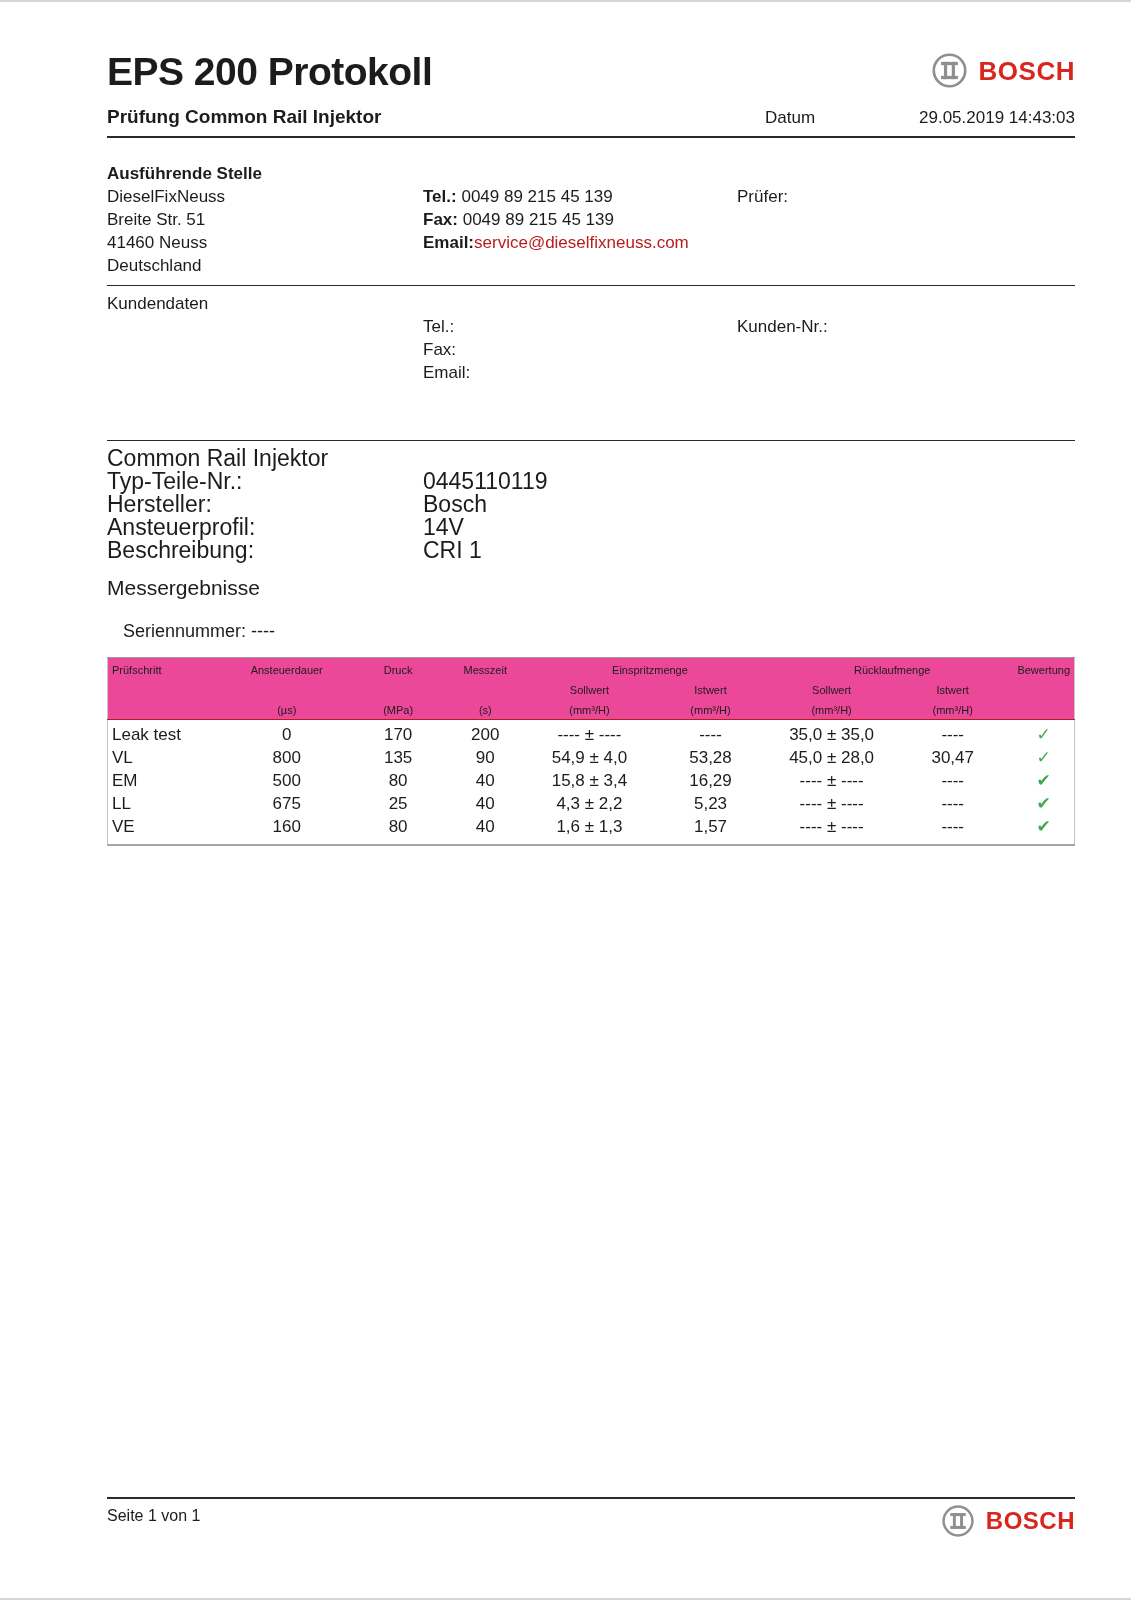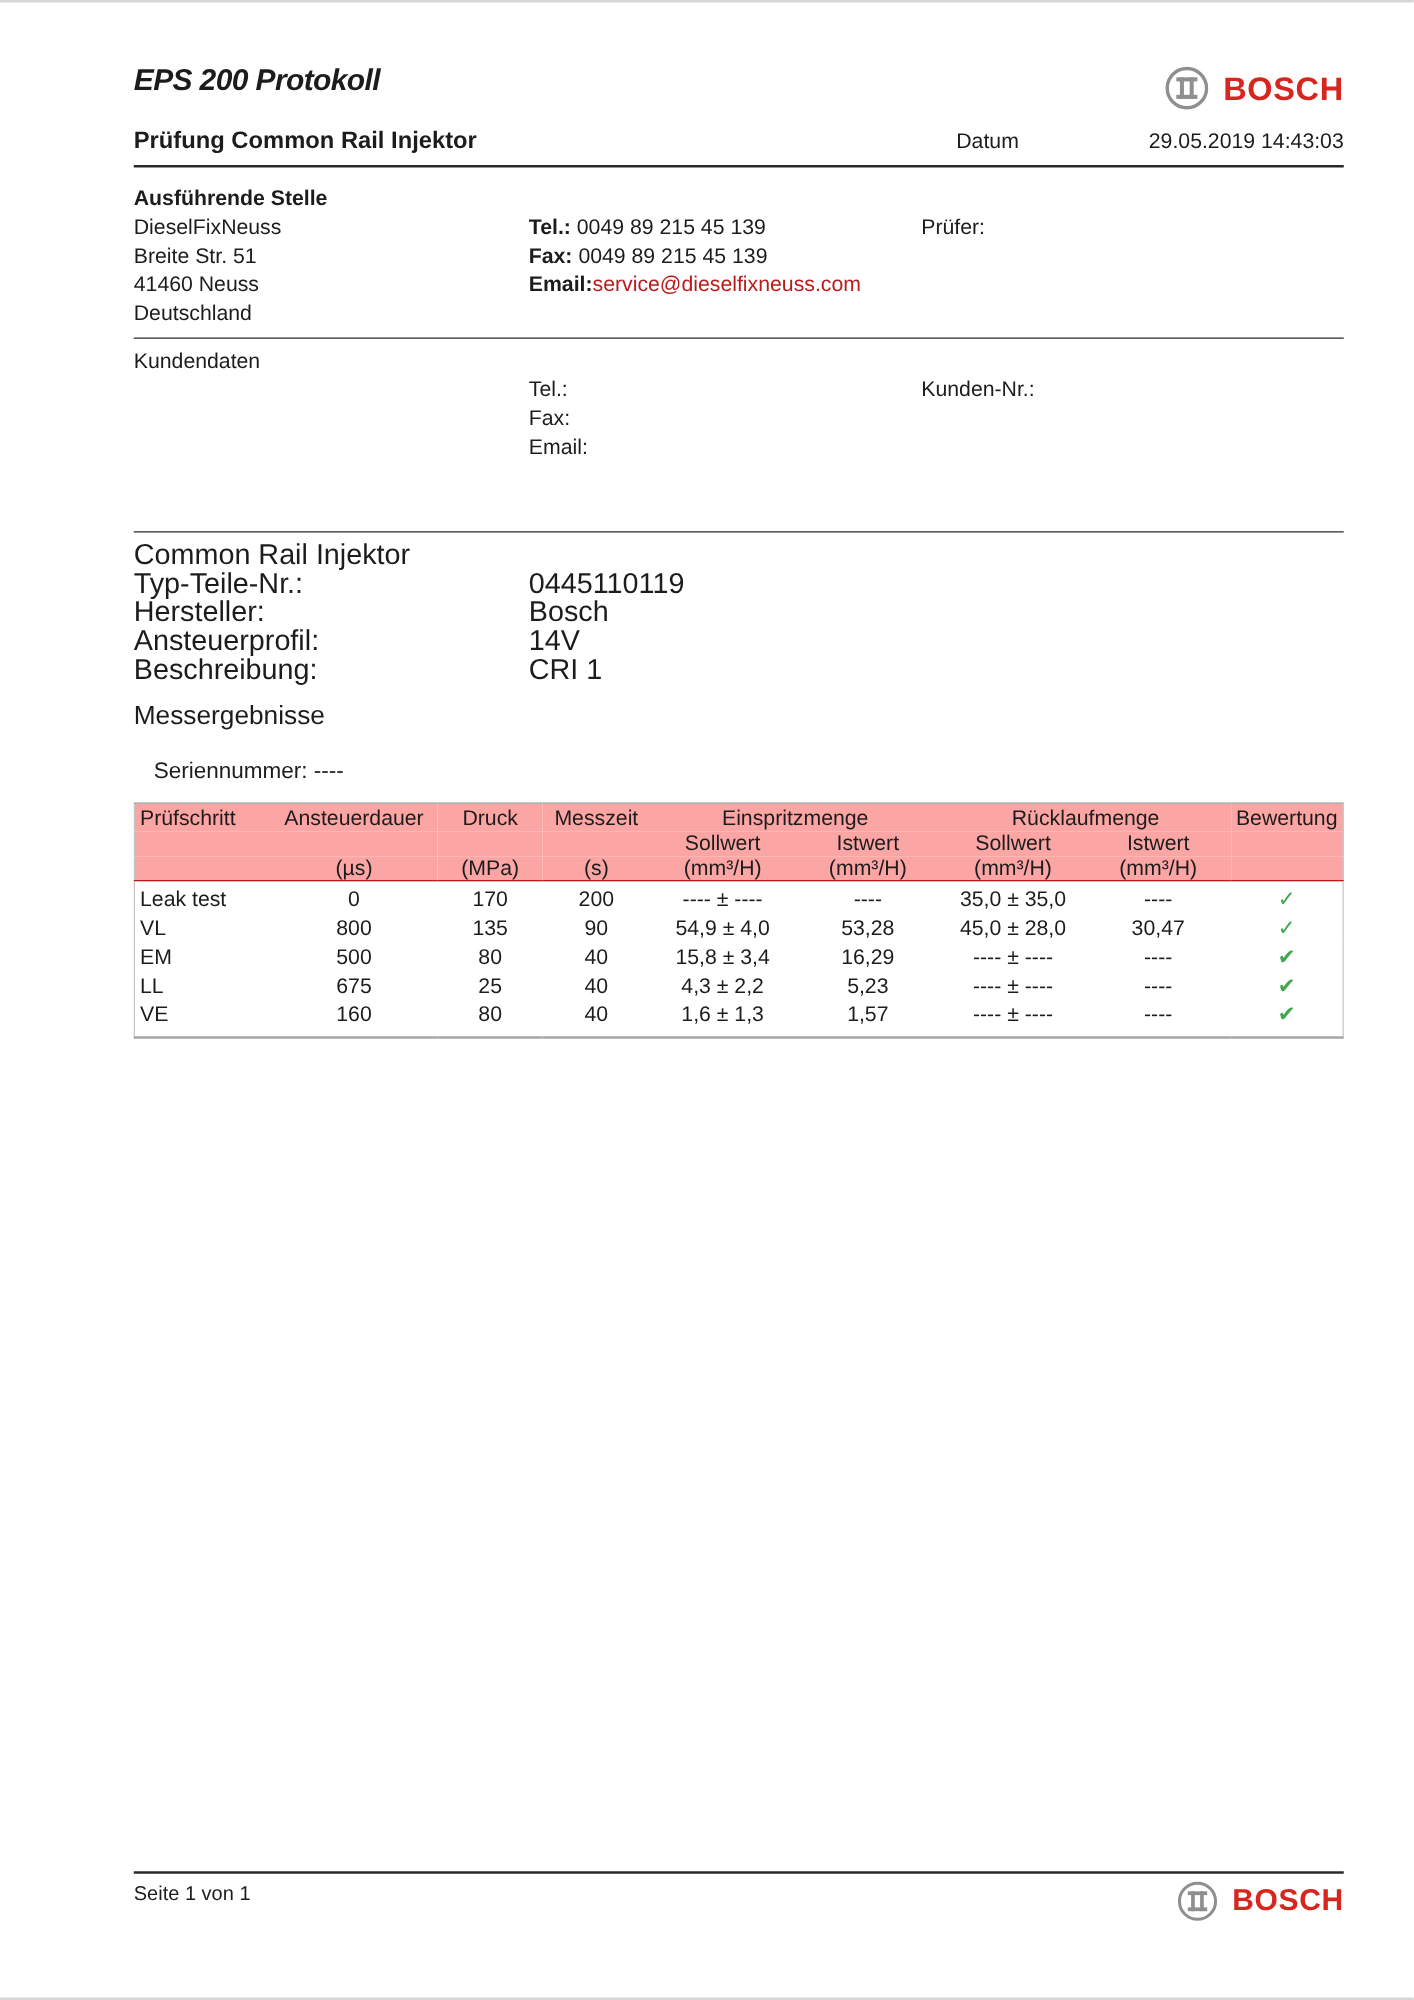--- a/index.html
+++ b/index.html
@@ -3,52 +3,52 @@
 <meta charset="utf-8">
 <style>
   html,body{margin:0;padding:0;background:#ffffff;}
   body{width:1131px;height:1600px;position:relative;overflow:hidden;
        font-family:"Liberation Sans","DejaVu Sans",sans-serif;color:#1c1c1c;
        border-top:2px solid #d6d6d6;border-bottom:2px solid #d6d6d6;box-sizing:border-box;}
   .page{position:absolute;left:107px;right:56px;top:0;}
 
   
   .title-row{margin-top:50px;display:flex;justify-content:space-between;align-items:flex-start;}
-  .doc-title{font-size:24px;font-weight:bold;letter-spacing:-0.5px;margin:0;line-height:1.05;font-style:italic;}
+  .doc-title{font-size:39px;font-weight:bold;letter-spacing:-0.5px;margin:0;line-height:1.05;}
   .brand{display:flex;align-items:center;gap:11px;}
   .brand-word{font-size:26px;font-weight:bold;color:#d8261f;letter-spacing:0.5px;line-height:1;}
   .brand svg{display:block;}
   .subtitle-row{margin-top:13px;display:flex;align-items:baseline;gap:28px;}
   .doc-subtitle{font-size:19px;font-weight:bold;margin:0;width:630px;}
   .datum-label{font-size:17px;flex:1;}
   .datum-value{font-size:17px;text-align:right;}
   .rule{border:none;border-top:2px solid #2a2a2a;margin:8px 0 0 0;}
   .rule.thin{border-top-width:1.5px;}
 
   
   .info-grid{display:grid;grid-template-columns:316px 314px 1fr;font-size:17px;line-height:23px;}
-  .sec-provider{margin-top:13px;}
+  .sec-provider{margin-top:24px;}
   .sec-heading-bold{font-weight:bold;}
   .pad-line{padding-top:23px;}
   .lbl-b{font-weight:bold;}
   a.email-link{color:#b91c1c;text-decoration:none;}
 
   .sec-customer{margin-top:6px;}
 
   .rule-injector{margin-top:56px;}
   .sec-injector{margin-top:6px;font-size:23px;line-height:23px;}
   .kv{display:grid;grid-template-columns:316px 1fr;}
 
   .results-heading{font-size:21px;font-weight:normal;margin:14px 0 0 0;}
   .serial-line{font-size:18px;margin-top:21px;margin-left:16px;}
 
   
   table.results{width:100%;border-collapse:collapse;margin-top:15px;
                 border:1px solid #c6c6c6;border-bottom:2px solid #a6a6a6;}
-  table.results thead th{background:#fca5a5;font-weight:normal;font-size:17px;
+  table.results thead th{background:#ec4899;font-weight:normal;font-size:11px;
                 padding:1px 4px;text-align:center;line-height:18px;}
   table.results thead tr:first-child th{padding-top:3px;border-top:1px solid #9a9a9a;}
   table.results thead tr:last-child th{border-bottom:1px solid #b91c1c;padding-bottom:0;}
   table.results td{font-size:17px;padding:0 4px;text-align:center;line-height:23px;}
   table.results tbody tr:first-child td{padding-top:3px;}
   table.results tbody tr:last-child td{padding-bottom:6px;}
   .al{text-align:left !important;}
   .ar{text-align:right !important;}
   td.check-cell{color:#3fa94d;font-size:21px;font-weight:bold;line-height:23px;}
 

